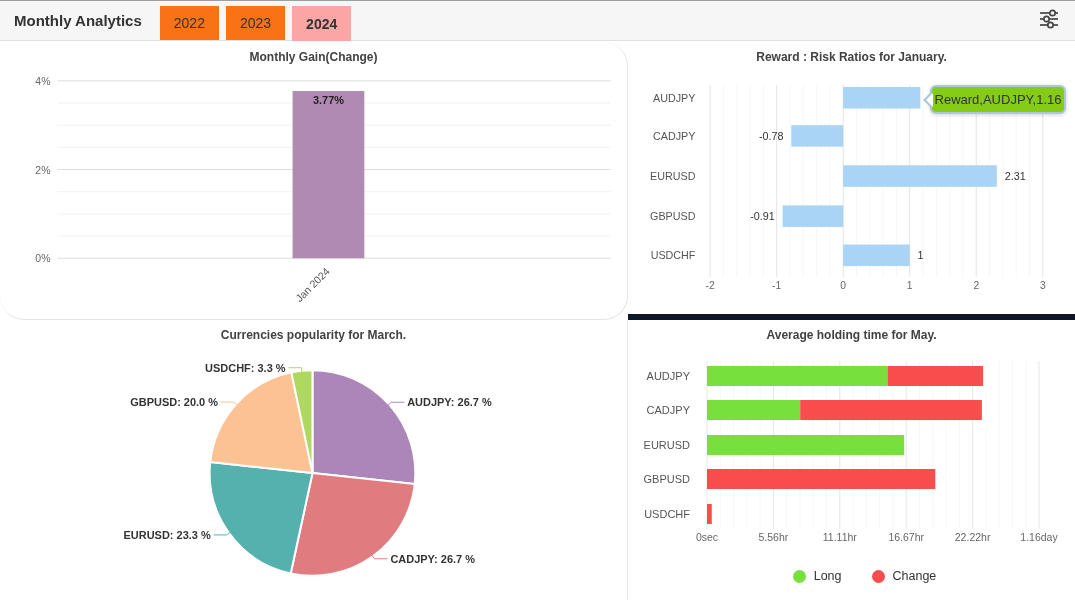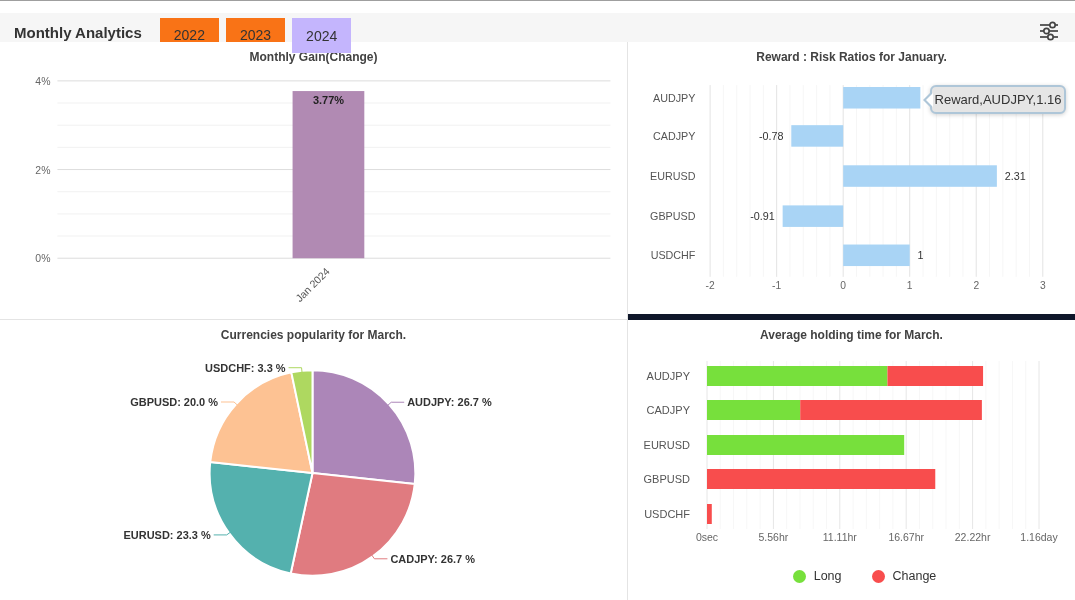--- a/index.html
+++ b/index.html
@@ -3,43 +3,43 @@
 <meta charset="utf-8">
 <style>
   html,body { margin:0; padding:0; background:#fff; }
   body { font-family:"Liberation Sans", sans-serif; }
   .page { position:relative; width:1075px; height:600px; background:#fff;
           border-top:1px solid #9f9f9f; box-sizing:border-box; overflow:hidden; }
 
   
   .header { position:absolute; left:0; top:0; width:100%; height:40px;
             background:#f6f6f6; border-bottom:1px solid #e0e0e0; box-sizing:border-box;
-            display:flex; align-items:flex-end;margin-top:12px; }
+            display:flex; align-items:flex-end; }
   .app-title { align-self:center; margin:0 18px 0 14px; font-size:15px; font-weight:bold; color:#333; }
   .tabs { display:flex; gap:7px; align-items:flex-end; }
   .tab { border:none; background:#f97316; color:#333; font-family:inherit; font-size:14px;
          height:34px; padding:0 14px; cursor:pointer; }
-  .tab.active { background:#c4b5fd; height:35px; margin-bottom:-1px; position:relative; z-index:3; }
+  .tab.active { background:#fca5a5; height:35px; margin-bottom:-1px; position:relative; z-index:3;font-weight:bold; }
   .settings-btn { margin-left:auto; margin-right:12px; align-self:center; background:none; border:none;
                   padding:2px; cursor:pointer; }
 
   
   .panel { position:absolute; background:#fff; box-sizing:border-box; }
-  #panel-tl { left:0;   top:41px;  width:628px; height:278px; border-right:1px solid #e4e4e4; border-bottom:1px solid #e4e4e4; }
+  #panel-tl { left:0;   top:41px;  width:628px; height:278px; border-right:1px solid #e4e4e4; border-bottom:1px solid #e4e4e4;border-radius:24px; }
   #panel-tr { left:628px; top:41px;  width:447px; height:278px; border-bottom:6px solid #0f172a; }
   #panel-bl { left:0;   top:319px; width:628px; height:281px; border-right:1px solid #e4e4e4; }
   #panel-br { left:628px; top:319px; width:447px; height:281px; }
 
   .chart-title { position:absolute; top:8px; left:0; right:0; margin:0; text-align:center;
                  font-size:12px; font-weight:bold; color:#424242; z-index:2; }
   svg.chart { position:absolute; left:0; top:0; width:100%; height:100%; }
 
   
   .tooltip { position:absolute; left:302px; top:43px; width:132px; height:25px;
-             background:#e5e5e5; border:2px solid #aec6d8; border-radius:6px;
+             background:#84cc16; border:2px solid #aec6d8; border-radius:6px;
              box-shadow:0 1px 4px rgba(0,0,0,.18); z-index:5;
              display:flex; align-items:center; justify-content:center;
              font-size:13px; color:#333; white-space:nowrap; }
   .tooltip::before { content:""; position:absolute; left:-17px; top:50%; margin-top:-8px;
                      border:8px solid transparent; border-right-color:#aec6d8; }
   .tooltip::after  { content:""; position:absolute; left:-13px; top:50%; margin-top:-7px;
                      border:7px solid transparent; border-right-color:#fff; }
 
   
   .legend { position:absolute; left:0; right:0; bottom:18px; display:flex; justify-content:center;
@@ -162,21 +162,21 @@
         <path d="M 313 153 L 210.5870185891091 142.0190511096482 A 103 103 0 0 1 291.79615129670225 52.206166854476365 Z" fill="#fdc293" stroke="#ffffff" stroke-width="2" stroke-linejoin="round"></path>
         <polyline points="238.8258227261261,85.93144234632798 234.37537208969366,81.90732888710765 221.37537208969366,81.90732888710765" fill="none" stroke="#fdc293" stroke-width="1"></polyline>
         <text x="218.37537208969366" y="85.90732888710765" font-size="11" fill="#333" text-anchor="end" font-weight="bold">GBPUSD: 20.0 %</text>
         <path d="M 313 153 L 291.79615129670225 52.206166854476365 A 103 103 0 0 1 313 50 Z" fill="#aed860" stroke="#ffffff" stroke-width="2" stroke-linejoin="round"></path>
         <polyline points="302.6513054749577,53.53691880085677 302.0303838034552,47.56913392890817 289.0303838034552,47.56913392890817" fill="none" stroke="#aed860" stroke-width="1"></polyline>
         <text x="286.0303838034552" y="51.56913392890817" font-size="11" fill="#333" text-anchor="end" font-weight="bold">USDCHF: 3.3 %</text>
       </svg>
   </div>
 
   <div class="panel" id="panel-br">
-    <h3 class="chart-title">Average holding time for March.</h3>
+    <h3 class="chart-title">Average holding time for May.</h3>
     <svg class="chart" id="chart-holding" viewBox="0 0 447 281">
         <line x1="79" y1="41" x2="79" y2="209" stroke="#e6e6e6"></line>
         <line x1="92.28" y1="41" x2="92.28" y2="209" stroke="#f7f7f7"></line>
         <line x1="105.56" y1="41" x2="105.56" y2="209" stroke="#f7f7f7"></line>
         <line x1="118.84" y1="41" x2="118.84" y2="209" stroke="#f7f7f7"></line>
         <line x1="132.12" y1="41" x2="132.12" y2="209" stroke="#f7f7f7"></line>
         <line x1="145.4" y1="41" x2="145.4" y2="209" stroke="#e6e6e6"></line>
         <line x1="158.68" y1="41" x2="158.68" y2="209" stroke="#f7f7f7"></line>
         <line x1="171.96" y1="41" x2="171.96" y2="209" stroke="#f7f7f7"></line>
         <line x1="185.24" y1="41" x2="185.24" y2="209" stroke="#f7f7f7"></line>

